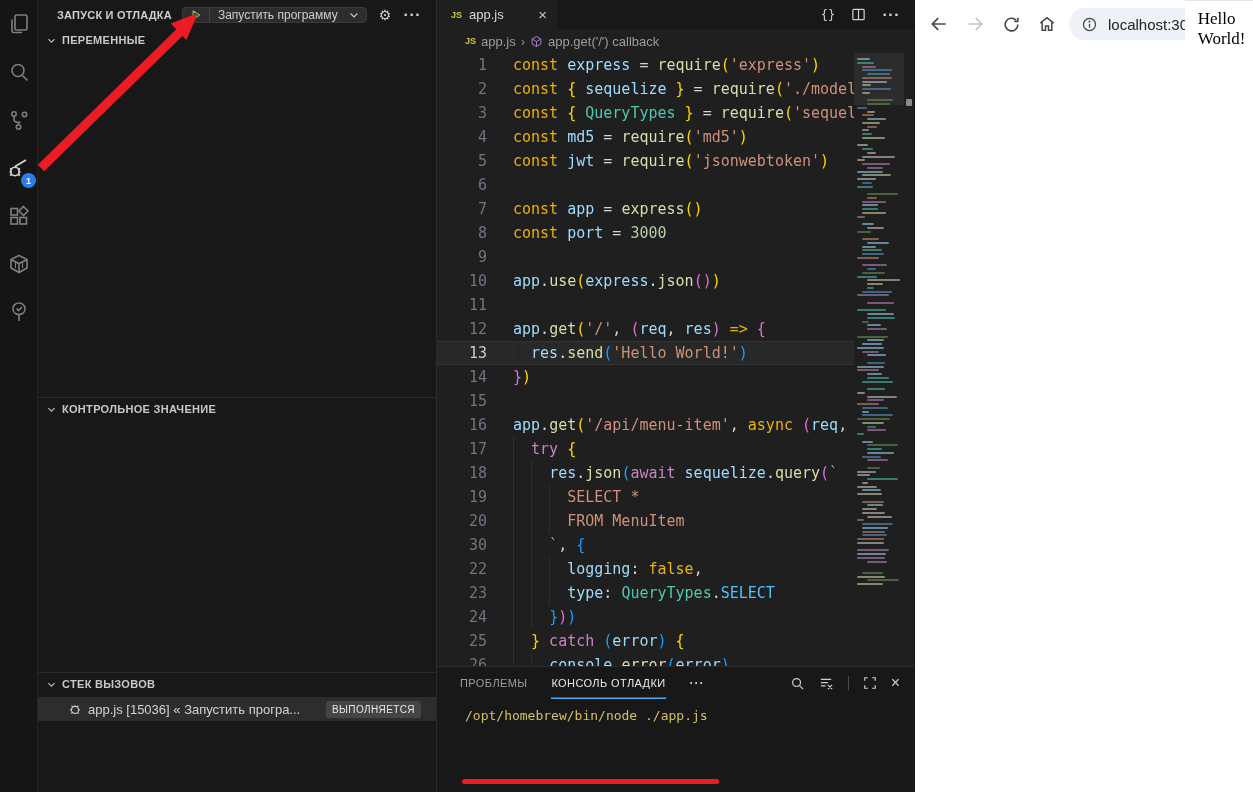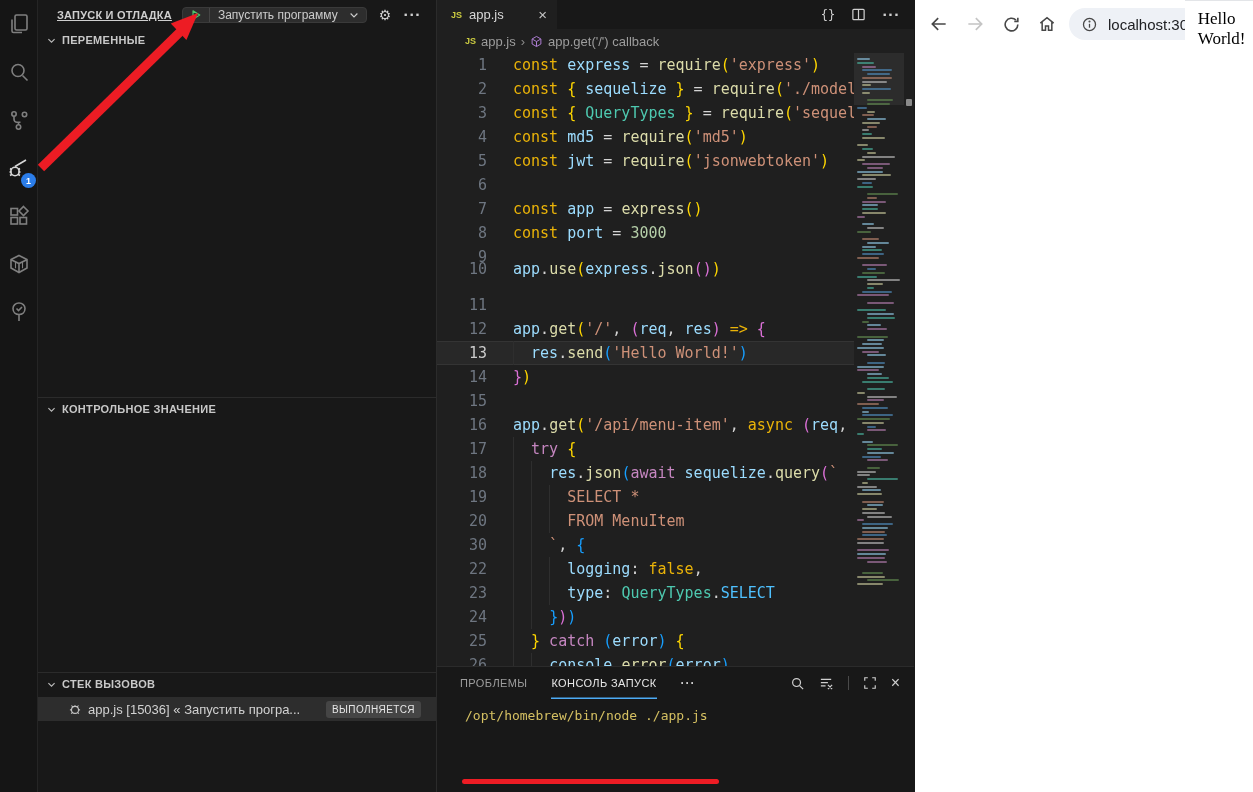--- a/index.html
+++ b/index.html
@@ -14,21 +14,21 @@
   .activitybar { width:38px; background:#151515; border-right:1px solid #252525; display:flex; flex-direction:column; }
   .ab-item { position:relative; width:38px; height:48px; display:flex; align-items:center; justify-content:center; color:#7f7f7f; cursor:pointer; }
   .ab-item.active { color:#d7d7d7; }
   .ab-item svg { width:24px; height:24px; }
   .ab-badge { position:absolute; right:2px; bottom:4px; min-width:15px; height:15px; border-radius:8px; background:#2b7de9; color:#fff;
               font-size:9px; display:flex; align-items:center; justify-content:center; font-weight:700; }
 
   
   .sidebar { width:399px; background:#181818; border-right:1px solid #2b2b2b; display:flex; flex-direction:column; color:#cccccc; }
   .side-header { height:29px; display:flex; align-items:center; padding:0 8px 0 19px; }
-  .side-title { font-size:11px; font-weight:600; letter-spacing:.2px; color:#cfcfcf; white-space:nowrap; margin-right:10px;text-decoration:underline; }
+  .side-title { font-size:11px; font-weight:600; letter-spacing:.2px; color:#cfcfcf; white-space:nowrap; margin-right:10px; }
   .run-dropdown { height:16px; background:#2d2d2d; border:1px solid #3a3a3a; border-radius:4px; display:flex; align-items:center; cursor:pointer; }
   .play-btn { width:27px; height:100%; display:flex; align-items:center; justify-content:center; border-right:1px solid #454545; }
   .dd-label { font-size:12px; color:#cccccc; padding:0 8px; white-space:nowrap; }
   .dd-chevron { margin:0 6px 0 2px; color:#cccccc; }
   .icon-btn { color:#cfcfcf; margin-left:12px; cursor:pointer; font-size:14px; line-height:1;
               font-family:"DejaVu Sans", sans-serif; }
   .icon-dots { letter-spacing:1px; font-weight:700; font-size:13px; }
 
   .side-section { display:flex; flex-direction:column; }
   .sec-border { border-top:1px solid #2b2b2b; }
@@ -250,21 +250,21 @@
         <div id="codeLines">
             <div class="code-line" style="top: 0px;"><span class="gutter">1</span><span class="code-text"><span class="tk-k">const </span><span class="tk-v">express</span><span class="tk-p"> = </span><span class="tk-f">require</span><span class="tk-b1">(</span><span class="tk-s">'express'</span><span class="tk-b1">)</span></span></div>
             <div class="code-line" style="top: 24px;"><span class="gutter">2</span><span class="code-text"><span class="tk-k">const </span><span class="tk-b1">{ </span><span class="tk-v">sequelize</span><span class="tk-b1"> }</span><span class="tk-p"> = </span><span class="tk-f">require</span><span class="tk-b1">(</span><span class="tk-s">'./models')</span></span></div>
             <div class="code-line" style="top: 48px;"><span class="gutter">3</span><span class="code-text"><span class="tk-k">const </span><span class="tk-b1">{ </span><span class="tk-t">QueryTypes</span><span class="tk-b1"> }</span><span class="tk-p"> = </span><span class="tk-f">require</span><span class="tk-b1">(</span><span class="tk-s">'sequelize')</span></span></div>
             <div class="code-line" style="top: 72px;"><span class="gutter">4</span><span class="code-text"><span class="tk-k">const </span><span class="tk-v">md5</span><span class="tk-p"> = </span><span class="tk-f">require</span><span class="tk-b1">(</span><span class="tk-s">'md5'</span><span class="tk-b1">)</span></span></div>
             <div class="code-line" style="top: 96px;"><span class="gutter">5</span><span class="code-text"><span class="tk-k">const </span><span class="tk-v">jwt</span><span class="tk-p"> = </span><span class="tk-f">require</span><span class="tk-b1">(</span><span class="tk-s">'jsonwebtoken'</span><span class="tk-b1">)</span></span></div>
             <div class="code-line" style="top: 120px;"><span class="gutter">6</span><span class="code-text"></span></div>
             <div class="code-line" style="top: 144px;"><span class="gutter">7</span><span class="code-text"><span class="tk-k">const </span><span class="tk-v">app</span><span class="tk-p"> = </span><span class="tk-f">express</span><span class="tk-b1">()</span></span></div>
             <div class="code-line" style="top: 168px;"><span class="gutter">8</span><span class="code-text"><span class="tk-k">const </span><span class="tk-v">port</span><span class="tk-p"> = </span><span class="tk-n">3000</span></span></div>
             <div class="code-line" style="top: 192px;"><span class="gutter">9</span><span class="code-text"></span></div>
-            <div class="code-line" style="top: 204px;"><span class="gutter">10</span><span class="code-text"><span class="tk-v">app</span><span class="tk-p">.</span><span class="tk-f">use</span><span class="tk-b1">(</span><span class="tk-v">express</span><span class="tk-p">.</span><span class="tk-f">json</span><span class="tk-b2">()</span><span class="tk-b1">)</span></span></div>
+            <div class="code-line" style="top: 216px;"><span class="gutter">10</span><span class="code-text"><span class="tk-v">app</span><span class="tk-p">.</span><span class="tk-f">use</span><span class="tk-b1">(</span><span class="tk-v">express</span><span class="tk-p">.</span><span class="tk-f">json</span><span class="tk-b2">()</span><span class="tk-b1">)</span></span></div>
             <div class="code-line" style="top: 240px;"><span class="gutter">11</span><span class="code-text"></span></div>
             <div class="code-line" style="top: 264px;"><span class="gutter">12</span><span class="code-text"><span class="tk-v">app</span><span class="tk-p">.</span><span class="tk-f">get</span><span class="tk-b1">(</span><span class="tk-s">'/'</span><span class="tk-p">, </span><span class="tk-b2">(</span><span class="tk-v">req</span><span class="tk-p">, </span><span class="tk-v">res</span><span class="tk-b2">)</span><span class="tk-k"> =&gt; </span><span class="tk-b2">{</span></span></div>
             <div class="code-line current" style="top: 288px;"><span class="gutter">13</span><i class="guide" style="left: 76px;"></i><span class="code-text"><span class="tk-p">  </span><span class="tk-v">res</span><span class="tk-p">.</span><span class="tk-f">send</span><span class="tk-b3">(</span><span class="tk-s">'Hello World!'</span><span class="tk-b3">)</span></span></div>
             <div class="code-line" style="top: 312px;"><span class="gutter">14</span><span class="code-text"><span class="tk-b2">}</span><span class="tk-b1">)</span></span></div>
             <div class="code-line" style="top: 336px;"><span class="gutter">15</span><span class="code-text"></span></div>
             <div class="code-line" style="top: 360px;"><span class="gutter">16</span><span class="code-text"><span class="tk-v">app</span><span class="tk-p">.</span><span class="tk-f">get</span><span class="tk-b1">(</span><span class="tk-s">'/api/menu-item'</span><span class="tk-p">, </span><span class="tk-k">async </span><span class="tk-b2">(</span><span class="tk-v">req</span><span class="tk-p">, </span><span class="tk-v">res</span><span class="tk-b2">)</span><span class="tk-k"> =&gt; </span></span></div>
             <div class="code-line" style="top: 384px;"><span class="gutter">17</span><i class="guide" style="left: 76px;"></i><span class="code-text"><span class="tk-p">  </span><span class="tk-c">try </span><span class="tk-b1">{</span></span></div>
             <div class="code-line" style="top: 408px;"><span class="gutter">18</span><i class="guide" style="left: 76px;"></i><i class="guide" style="left: 94px;"></i><span class="code-text"><span class="tk-p">    </span><span class="tk-v">res</span><span class="tk-p">.</span><span class="tk-f">json</span><span class="tk-b3">(</span><span class="tk-c">await</span><span class="tk-p"> </span><span class="tk-v">sequelize</span><span class="tk-p">.</span><span class="tk-f">query</span><span class="tk-b2">(</span><span class="tk-s">`</span></span></div>
             <div class="code-line" style="top: 432px;"><span class="gutter">19</span><i class="guide" style="left: 76px;"></i><i class="guide" style="left: 94px;"></i><i class="guide" style="left: 112px;"></i><span class="code-text"><span class="tk-s">      SELECT *</span></span></div>
             <div class="code-line" style="top: 456px;"><span class="gutter">20</span><i class="guide" style="left: 76px;"></i><i class="guide" style="left: 94px;"></i><i class="guide" style="left: 112px;"></i><span class="code-text"><span class="tk-s">      FROM MenuItem</span></span></div>
@@ -403,21 +403,21 @@
             <div class="mm-bar" style="top: 530px; left: 3px; width: 26.3453px; background: rgb(220, 220, 170);"></div>
           </div>
         <div class="overview-ruler">
           <div class="ov-dec"></div>
         </div>
       </div>
 
       <div class="panel">
         <div class="panel-tabs">
           <span class="ptab">ПРОБЛЕМЫ</span>
-          <span class="ptab active">КОНСОЛЬ ЗАПУСК</span>
+          <span class="ptab active">КОНСОЛЬ ОТЛАДКИ</span>
           <span class="ptab-more">···</span>
           <div class="panel-icons">
             <svg width="15" height="15" viewBox="0 0 16 16" fill="none" stroke="currentColor" stroke-width="1.3">
               <circle cx="7" cy="7" r="4.2"></circle>
                 <path d="M10.2 10.2 L14 14"></path>
             </svg>
             <svg width="15" height="15" viewBox="0 0 16 16" fill="none" stroke="currentColor" stroke-width="1.3">
               <path d="M2 3.5 h11 M2 7 h7.5 M2 10.5 h5 M9.5 9.5 l4.5 4.5 M14 9.5 l-4.5 4.5"></path>
             </svg>
             <div class="p-sep"></div>

